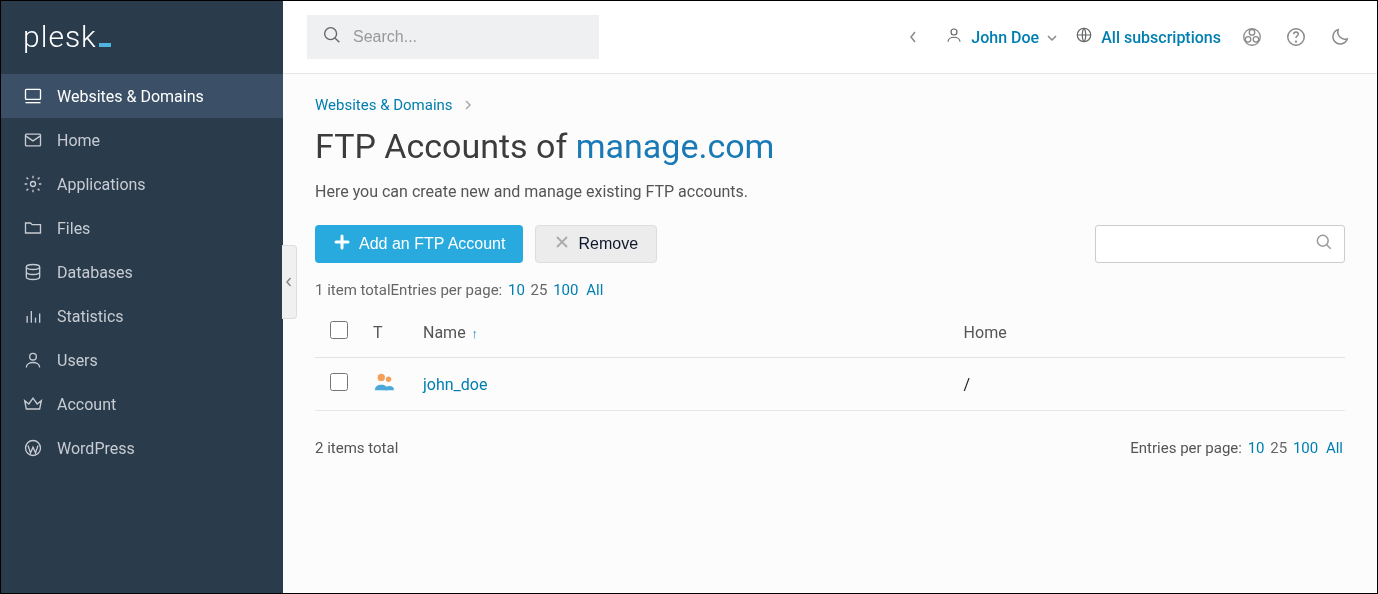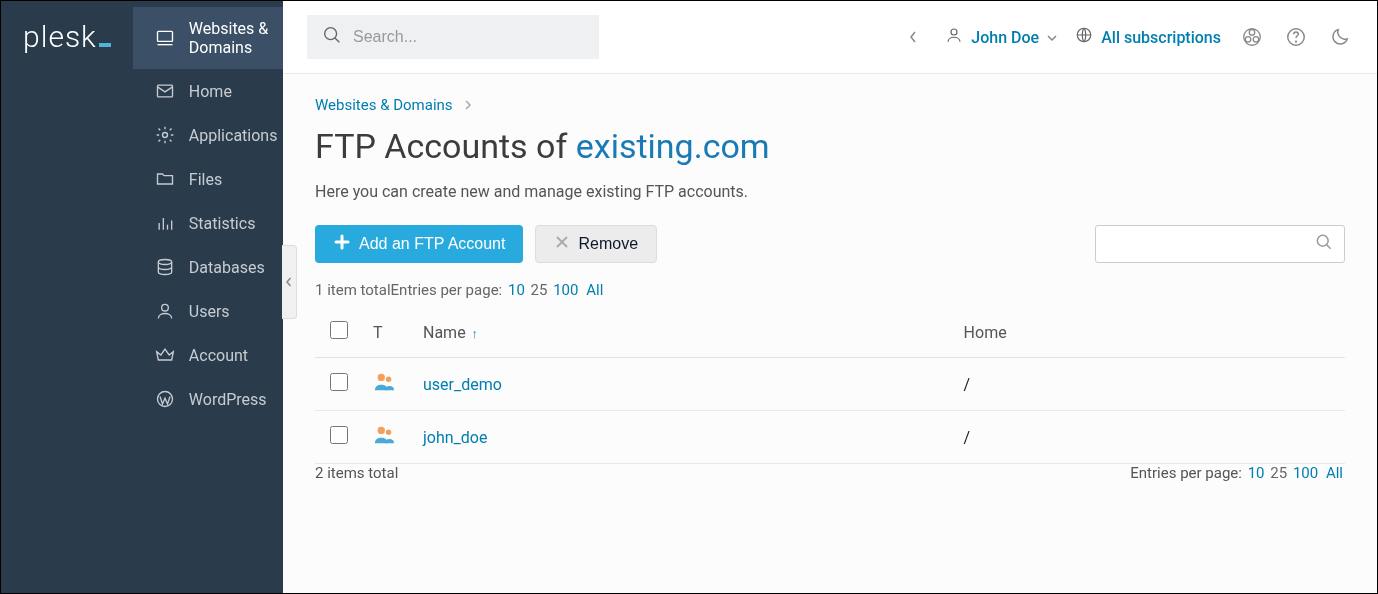--- a/index.html
+++ b/index.html
@@ -1,18 +1,18 @@
 <!DOCTYPE html>
 <html><head>
 <meta charset="utf-8">
 <style>
 * { margin: 0; padding: 0; box-sizing: border-box; }
 body { font-family: -apple-system, BlinkMacSystemFont, "Segoe UI", Roboto, "Helvetica Neue", Arial, sans-serif; background: #f5f5f5; color: #222; font-size: 15px; width: 1378px; height: 594px; overflow: hidden; border: 1px solid #000; }
 .app { display: flex; height: 100%; }
-.sidebar { width: 282px; background: #2a3b4c; color: #d0d4d8; display: flex; flex-direction: row; flex-shrink: 0; }
+.sidebar { width: 282px; background: #2a3b4c; color: #d0d4d8; display: flex; flex-direction: column; flex-shrink: 0; text-align: center; }
 .logo { padding: 18px 22px 14px 22px; font-size: 30px; color: #fff; font-weight: 300; letter-spacing: 1px; display: flex; align-items: baseline; }
 .logo .underline { display: inline-block; width: 12px; height: 4px; background: #4fb5dd; margin-left: 2px; vertical-align: bottom; }
 .nav { list-style: none; padding-top: 6px; }
 .nav-item { display: flex; align-items: center; padding: 12px 22px; gap: 14px; cursor: pointer; font-size: 16px; color: #c7ccd2; }
 .nav-item.active { background: #3b5066; color: #fff; }
 .nav-item .icon { width: 20px; height: 20px; flex-shrink: 0; display: flex; align-items: center; justify-content: center; }
 .nav-item svg { width: 20px; height: 20px; stroke: currentColor; fill: none; stroke-width: 1.6; }
 
 .main { flex: 1; display: flex; flex-direction: column; background: #fcfcfc; position: relative; }
 .topbar { display: flex; align-items: center; padding: 14px 24px; gap: 18px; background: #fff; border-bottom: 1px solid #e8e8e8; }
@@ -50,21 +50,21 @@
 .table th { text-align: left; font-weight: 400; color: #555; padding: 14px 10px; border-bottom: 1px solid #e3e3e3; font-size: 16px; }
 .table td { padding: 14px 10px; border-bottom: 1px solid #e8e8e8; font-size: 16px; }
 .table .cb-col { width: 48px; text-align: center; }
 .table .t-col { width: 50px; }
 .table input[type=checkbox] { width: 18px; height: 18px; border: 1px solid #bbb; }
 .row-link { color: #007eb0; text-decoration: none; }
 .sort-arrow { color: #007eb0; font-size: 13px; margin-left: 2px; }
 .user-glyph { display: inline-block; width: 22px; height: 20px; }
 .user-glyph svg { width: 22px; height: 20px; }
 
-.list-footer { display: flex; justify-content: space-between; align-items: center; color: #555; font-size: 15px; margin-top: 0; }
+.list-footer { display: flex; justify-content: space-between; align-items: center; color: #555; font-size: 15px; margin-top: 28px; }
 
 .collapse-handle { position: absolute; left: -1px; top: 244px; width: 15px; height: 74px; background: #f0f0f0; border: 1px solid #ddd; border-left: none; border-radius: 0 4px 4px 0; display: flex; align-items: center; justify-content: center; color: #888; cursor: pointer; font-size: 14px; }
 </style>
 </head>
 <body>
 
 <div class="app">
   <aside class="sidebar">
     <div class="logo">
       <span>plesk</span>
@@ -102,36 +102,36 @@
           <span class="icon">
             <svg viewBox="0 0 24 24">
               <path d="M3 6h6l2 2h10v10H3z"></path>
             </svg>
           </span>
           <span>Files</span>
         </li>
         <li class="nav-item">
           <span class="icon">
             <svg viewBox="0 0 24 24">
+              <ellipse cx="12" cy="6" rx="8" ry="3"></ellipse>
+              <path d="M4 6v6c0 1.7 3.6 3 8 3s8-1.3 8-3V6M4 12v6c0 1.7 3.6 3 8 3s8-1.3 8-3v-6"></path>
+            </svg>
+          </span>
+          <span>Databases</span>
+        </li>
+        <li class="nav-item">
+          <span class="icon">
+            <svg viewBox="0 0 24 24">
               <line x1="5" y1="20" x2="5" y2="12"></line>
               <line x1="10" y1="20" x2="10" y2="6"></line>
               <line x1="15" y1="20" x2="15" y2="14"></line>
               <line x1="20" y1="20" x2="20" y2="9"></line>
             </svg>
           </span>
           <span>Statistics</span>
-        </li>
-        <li class="nav-item">
-          <span class="icon">
-            <svg viewBox="0 0 24 24">
-              <ellipse cx="12" cy="6" rx="8" ry="3"></ellipse>
-              <path d="M4 6v6c0 1.7 3.6 3 8 3s8-1.3 8-3V6M4 12v6c0 1.7 3.6 3 8 3s8-1.3 8-3v-6"></path>
-            </svg>
-          </span>
-          <span>Databases</span>
         </li>
         <li class="nav-item">
           <span class="icon">
             <svg viewBox="0 0 24 24">
               <circle cx="12" cy="8" r="4"></circle>
               <path d="M4 21c0-4 4-6 8-6s8 2 8 6"></path>
             </svg>
           </span>
           <span>Users</span>
         </li>
@@ -227,21 +227,21 @@
       <div class="breadcrumb">
         <a href="#" style="color:#007eb0;text-decoration:none;">Websites &amp; Domains</a>
         <span>
           <svg width="10" height="10" viewBox="0 0 10 10">
               <path d="M3 1 L7 5 L3 9" stroke="#aaa" fill="none" stroke-width="1.5"></path>
             </svg>
         </span>
       </div>
 
       <h1>
-        <span>FTP Accounts of </span><span class="domain">existing.com</span>
+        <span>FTP Accounts of </span><span class="domain">manage.com</span>
       </h1>
 
       <p class="page-desc">Here you can create new and manage existing FTP accounts.</p>
 
       <div class="toolbar">
         <button class="btn btn-primary">
           <span>
             <svg width="18" height="18" viewBox="0 0 18 18">
                 <path d="M9 3v12M3 9h12" stroke="#fff" stroke-width="3" stroke-linecap="round"></path>
               </svg>
@@ -289,31 +289,20 @@
         </thead>
         <tbody id="table-body">
             <tr>
               <td class="cb-col"><input type="checkbox" style=""></td>
               <td class="t-col"><span class="user-glyph"><svg viewBox="0 0 24 22">
                     <circle cx="9" cy="6" r="4" fill="#f2a05a" stroke="none"></circle>
                     <path d="M2 20c0-4 3-6 7-6s7 2 7 6" fill="#4aa9d8" stroke="none"></path>
                     <circle cx="17" cy="8" r="3" fill="#f2a05a" stroke="none"></circle>
                     <path d="M13 20c0-3 2-4.5 5-4.5s5 1.5 5 4.5" fill="#4aa9d8" stroke="none"></path>
                   </svg></span></td>
-              <td><a href="#" class="row-link">user_demo</a></td>
-              <td>/</td>
-            </tr>
-            <tr>
-              <td class="cb-col"><input type="checkbox" style=""></td>
-              <td class="t-col"><span class="user-glyph"><svg viewBox="0 0 24 22">
-                    <circle cx="9" cy="6" r="4" fill="#f2a05a" stroke="none"></circle>
-                    <path d="M2 20c0-4 3-6 7-6s7 2 7 6" fill="#4aa9d8" stroke="none"></path>
-                    <circle cx="17" cy="8" r="3" fill="#f2a05a" stroke="none"></circle>
-                    <path d="M13 20c0-3 2-4.5 5-4.5s5 1.5 5 4.5" fill="#4aa9d8" stroke="none"></path>
-                  </svg></span></td>
               <td><a href="#" class="row-link">john_doe</a></td>
               <td>/</td>
             </tr>
           </tbody>
       </table>
 
       <div class="list-footer">
         <span>2 items total</span>
         <span class="epp">
           <span>Entries per page:</span>

